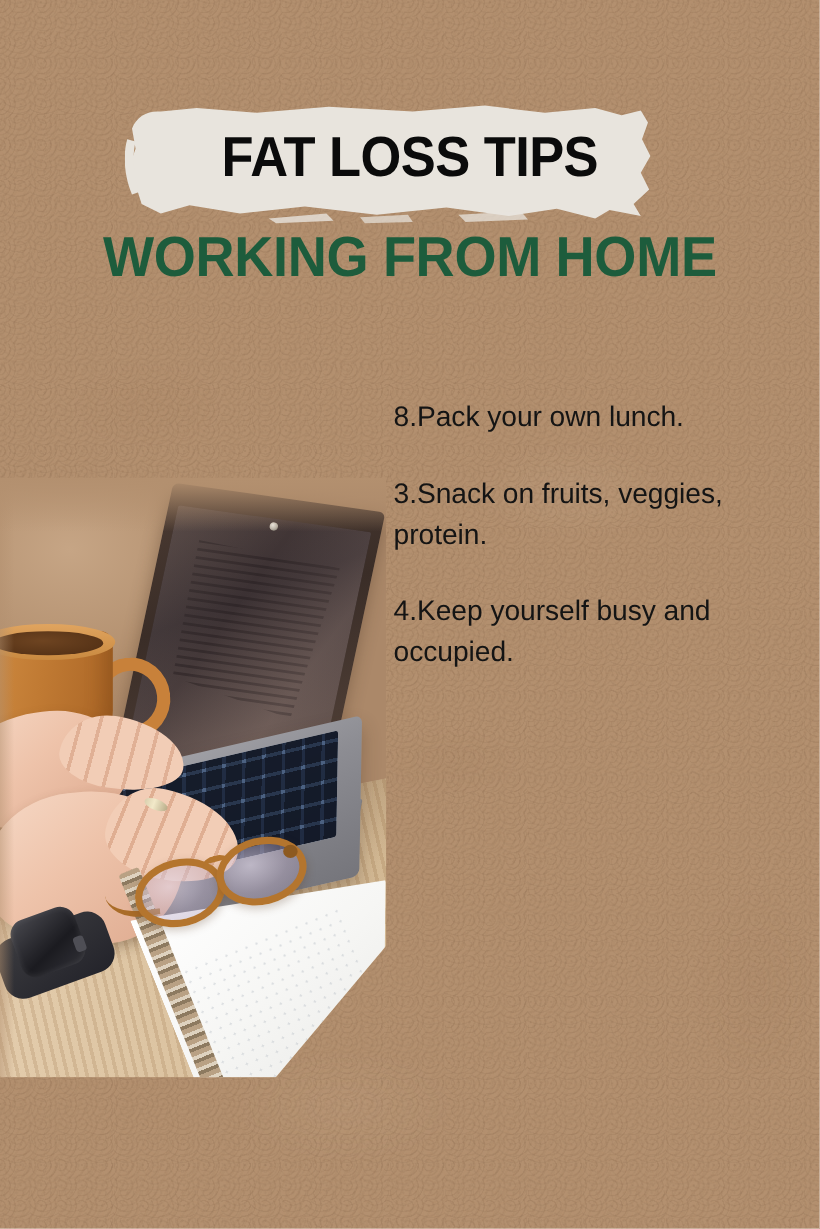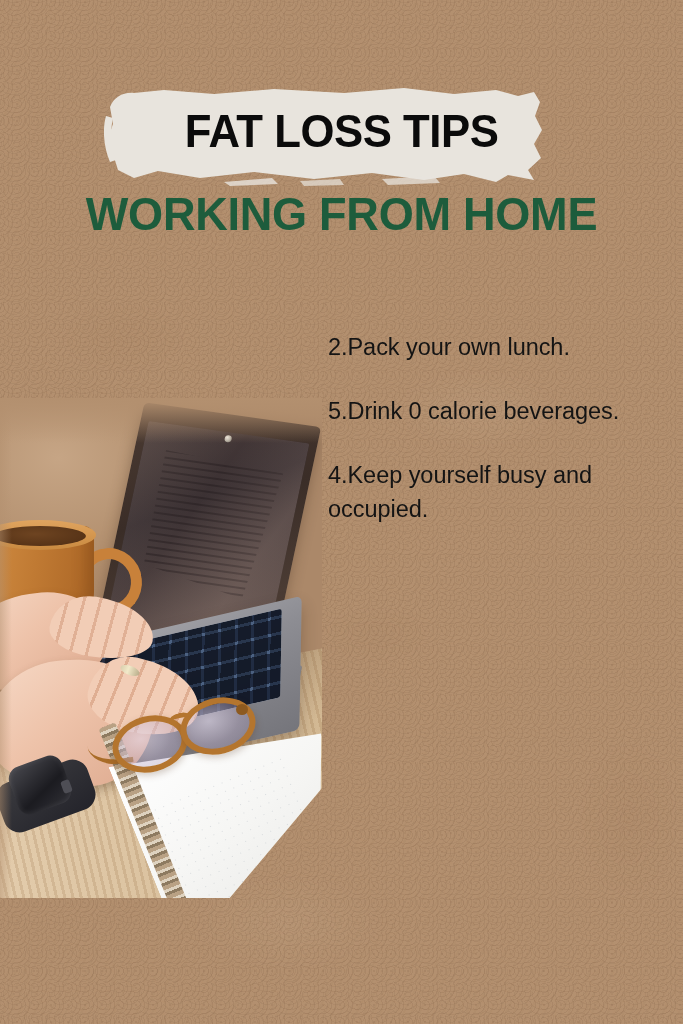--- a/index.html
+++ b/index.html
@@ -478,18 +478,18 @@
     <div class="glass-temple"></div>
     <div class="glass-lens lens-a"></div>
     <div class="glass-lens lens-b"></div>
     <div class="glass-bridge"></div>
     <div class="glass-hinge"></div>
 
     <div class="photo-edge-fade"></div>
   </div>
 
   <div class="tips">
-    <p class="tip">2.Pack your own lunch.</p>
-    <p class="tip">5.Drink 0 calorie beverages.</p>
+    <p class="tip">8.Pack your own lunch.</p>
+    <p class="tip">3.Snack on fruits, veggies, protein.</p>
     <p class="tip">4.Keep yourself busy and occupied.</p>
   </div>
 
 </div>
 
 </body></html>

